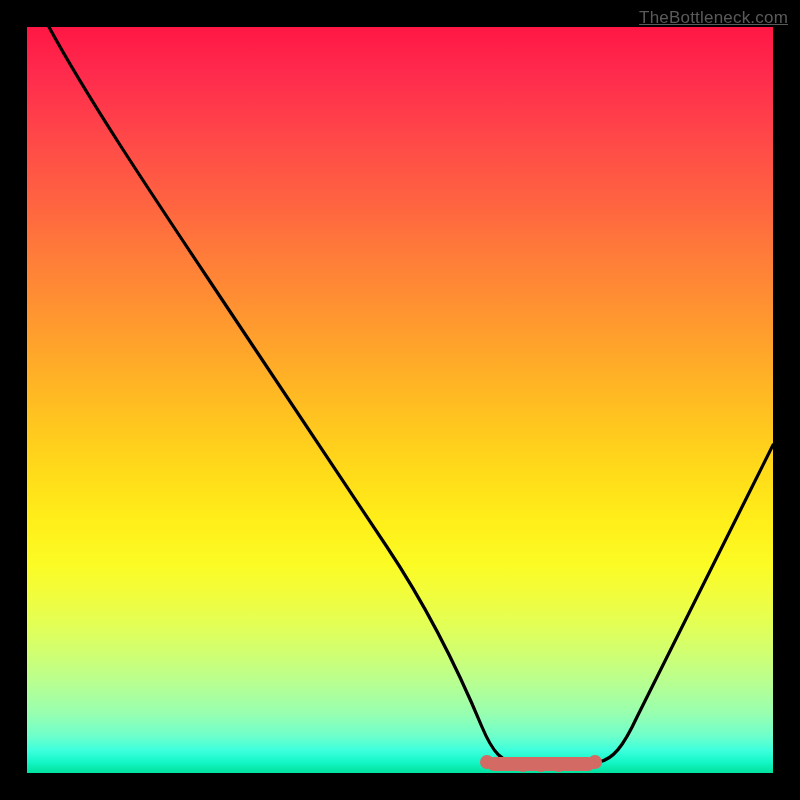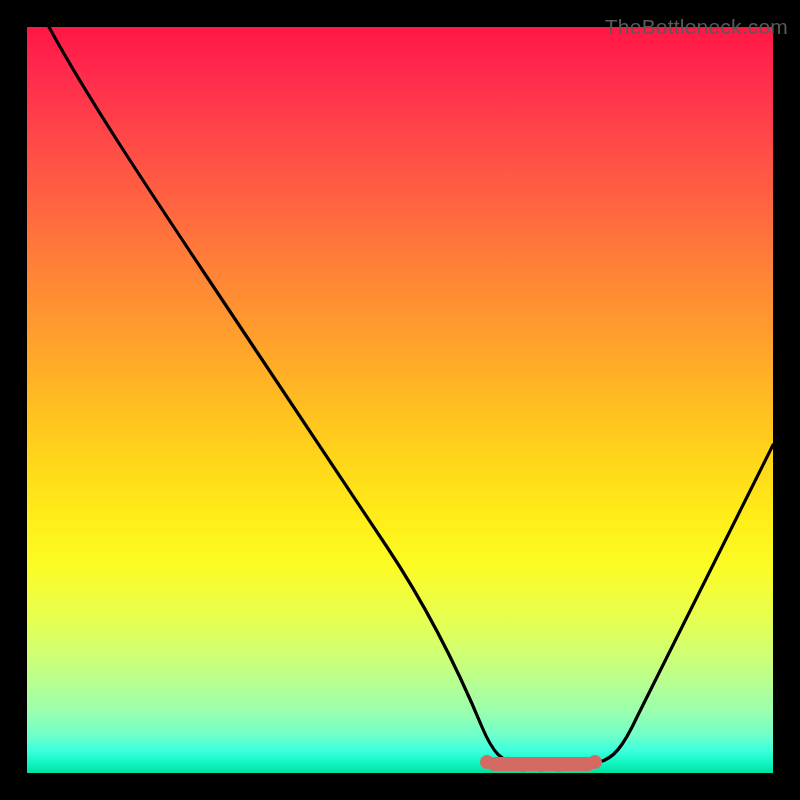--- a/index.html
+++ b/index.html
@@ -53,26 +53,27 @@
       #15f7c7 98.5%,
       #00e19e 100%
     );
   }
   .curve-svg {
     position: absolute;
     inset: 0;
   }
   .watermark {
     position: absolute;
-    top: 15px;
+    top: 8px;
     right: 12px;
-    font-size: 21px;
+    font-size: 17px;
     font-weight: 500;
     color: #5a5a5a;
     letter-spacing: 0.2px;
+    text-decoration: underline;
   }
 </style>
 </head>
 <body>
 
 <div class="frame">
 
   <div class="plot-area">
     <div class="gradient-bg"></div>
 

